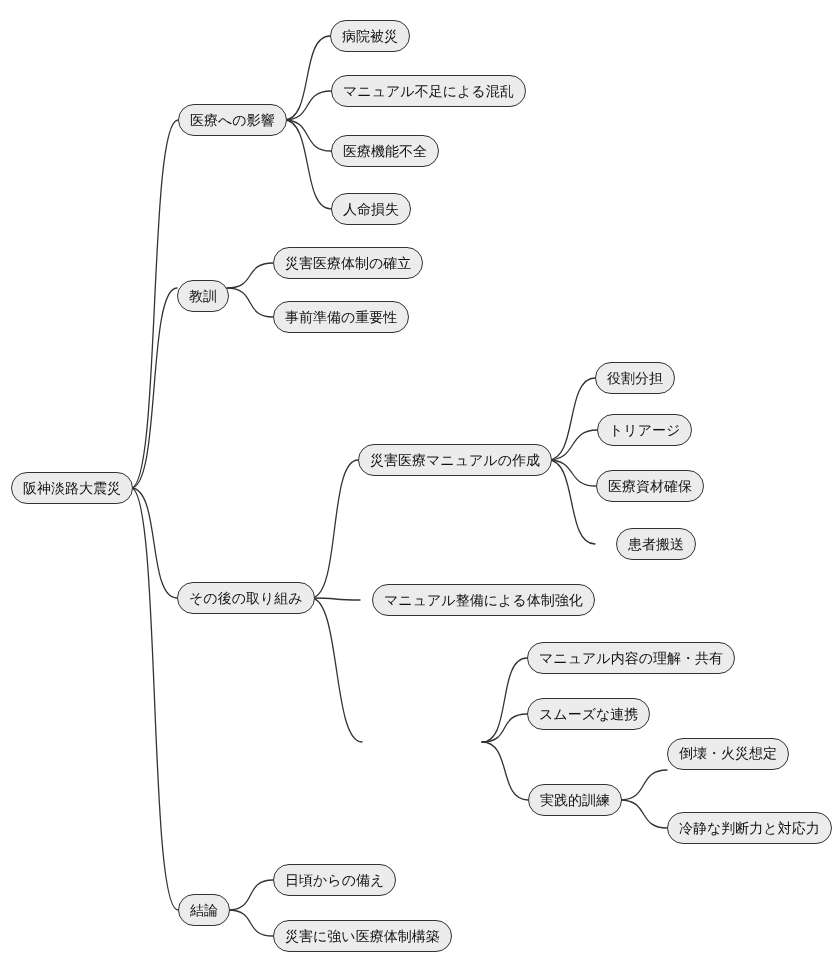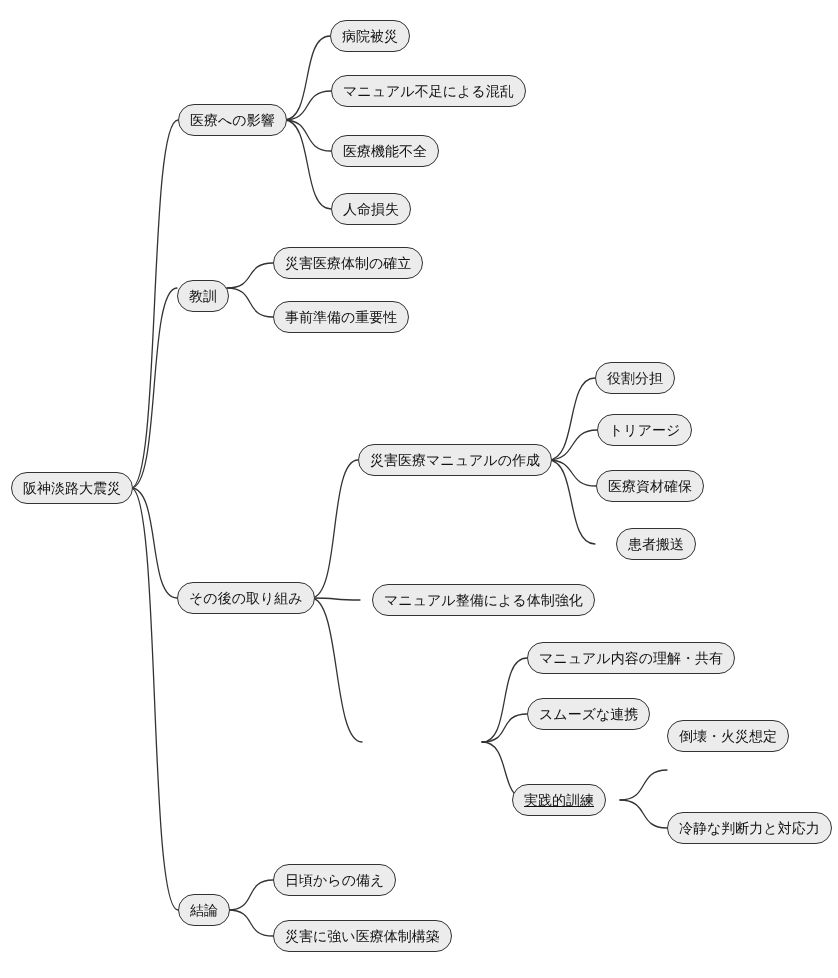--- a/index.html
+++ b/index.html
@@ -54,22 +54,22 @@
   .n-b2     { left: 177px; top: 582px; }
   .n-b2c0   { left: 358px; top: 444px; }
   .n-b2c0g0 { left: 595px; top: 362px; }
   .n-b2c0g1 { left: 597px; top: 414px; }
   .n-b2c0g2 { left: 596px; top: 470px; }
   .n-b2c0g3 { left: 595px; top: 528px; margin-left: 21px; }
   .n-b2c1   { left: 372px; top: 584px; }
   .n-b2c2   { left: 362px; top: 726px; }
   .n-b2c2g0 { left: 527px; top: 642px; }
   .n-b2c2g1 { left: 527px; top: 698px; }
-  .n-b2c2g2 { left: 512px; top: 784px; text-decoration: underline; }
-  .n-b2c2g2h0 { left: 667px; top: 720px; }
+  .n-b2c2g2 { left: 528px; top: 784px; }
+  .n-b2c2g2h0 { left: 667px; top: 738px; font-family: Liberation Serif, serif; }
   .n-b2c2g2h1 { left: 667px; top: 812px; text-align: center; }
   .n-b3     { left: 178px; top: 894px; }
   .n-b3c0   { left: 273px; top: 864px; }
   .n-b3c1   { left: 273px; top: 920px; }
 </style>
 </head>
 <body>
 
 <div class="canvas">
 

